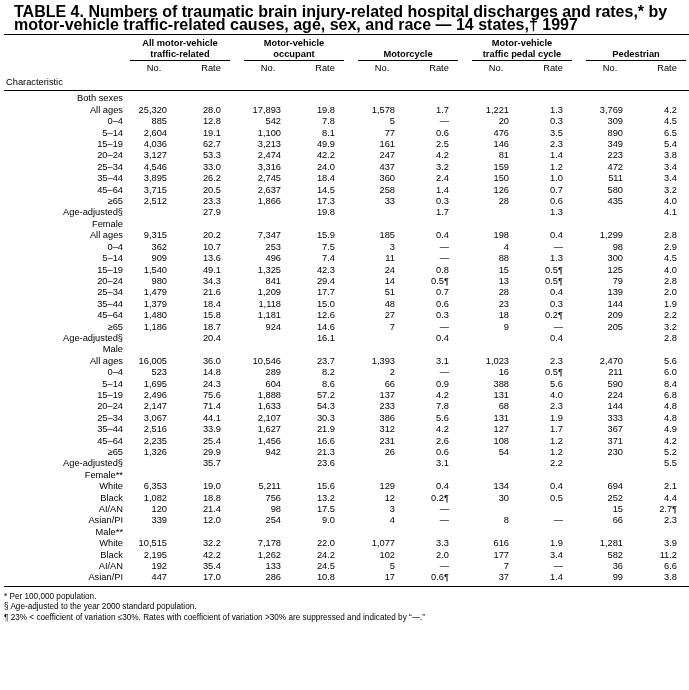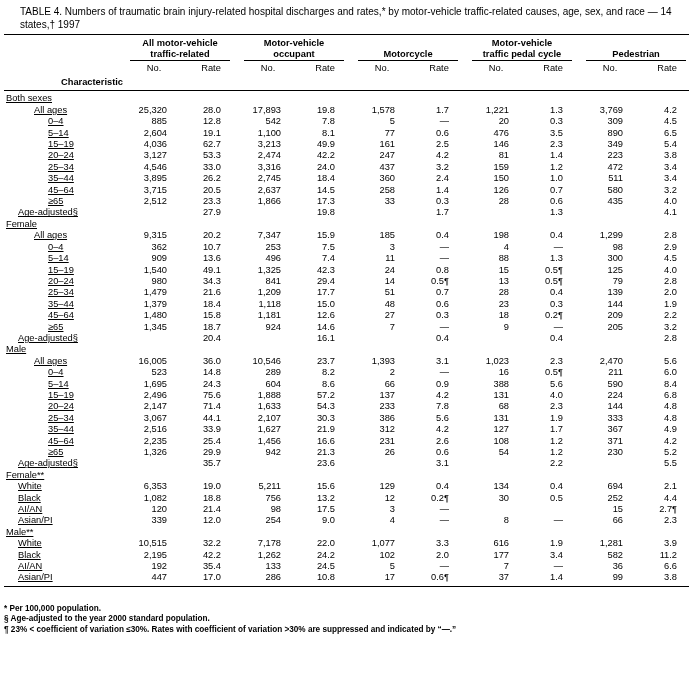--- a/index.html
+++ b/index.html
@@ -5,24 +5,24 @@
   html, body { margin: 0; background: #fff; }
   body {
     width: 689px;
     min-height: 690px;
     box-sizing: border-box;
     padding: 6px 4px 4px 4px;
     font-family: "Liberation Sans", sans-serif;
     color: #000;
   }
   .title {
-    font-size: 10px;
-    font-weight: normal;
+    font-size: 16px;
+    font-weight: bold;
     line-height: 12.5px;
-    margin: 0 0 3px 16px;
+    margin: 0 0 3px 10px;
   }
   table.data {
     width: 100%;
     border-collapse: collapse;
     table-layout: fixed;
     border-top: 1px solid #000;
   }
   th, td {
     font-size: 9.3px;
     font-weight: normal;
@@ -35,45 +35,44 @@
   .grp-inner {
     font-weight: bold;
     text-align: center;
     white-space: pre-line;
     border-bottom: 1px solid #000;
     margin: 0 7px;
     padding-bottom: 1px;
     line-height: 10.5px;
   }
   th.char-h {
-    text-align: right;
+    text-align: left;
     vertical-align: bottom;
-    font-weight: bold;
+    font-weight: normal;
     padding: 0 0 2px 2px;
     border-bottom: 1px solid #000;
   }
   th.sub {
     text-align: center;
     border-bottom: 1px solid #000;
     padding: 2px 0 16px 0;
   }
-  td.label { text-align: left; text-decoration: underline; }
+  td.label { text-align: right; }
   td.ind0 { padding-left: 2px; }
   td.ind1 { padding-left: 14px; }
   td.ind2 { padding-left: 30px; }
   td.ind3 { padding-left: 44px; }
   td.num  { text-align: right; padding-right: 18px; }
   td.rate { text-align: right; padding-right: 16px; }
   tbody tr:first-child td { padding-top: 2px; }
   tbody tr:last-child td { border-bottom: 1px solid #000; padding-bottom: 2px; }
   .footnotes {
-    margin-top: 17px;
+    margin-top: 5px;
     font-size: 8.2px;
     line-height: 10.4px;
-    font-weight: bold;
   }
   .footnotes p {
     margin: 0;
     padding-left: 9px;
     text-indent: -9px;
     white-space: normal;
   }
 </style>
 </head>
 <body>
@@ -385,21 +384,21 @@
         <td class="rate">12.6</td>
         <td class="num">27</td>
         <td class="rate">0.3</td>
         <td class="num">18</td>
         <td class="rate">0.2¶</td>
         <td class="num">209</td>
         <td class="rate">2.2</td>
       </tr>
       <tr>
         <td class="label ind3">≥65</td>
-        <td class="num">1,345</td>
+        <td class="num">1,186</td>
         <td class="rate">18.7</td>
         <td class="num">924</td>
         <td class="rate">14.6</td>
         <td class="num">7</td>
         <td class="rate">—</td>
         <td class="num">9</td>
         <td class="rate">—</td>
         <td class="num">205</td>
         <td class="rate">3.2</td>
       </tr>

